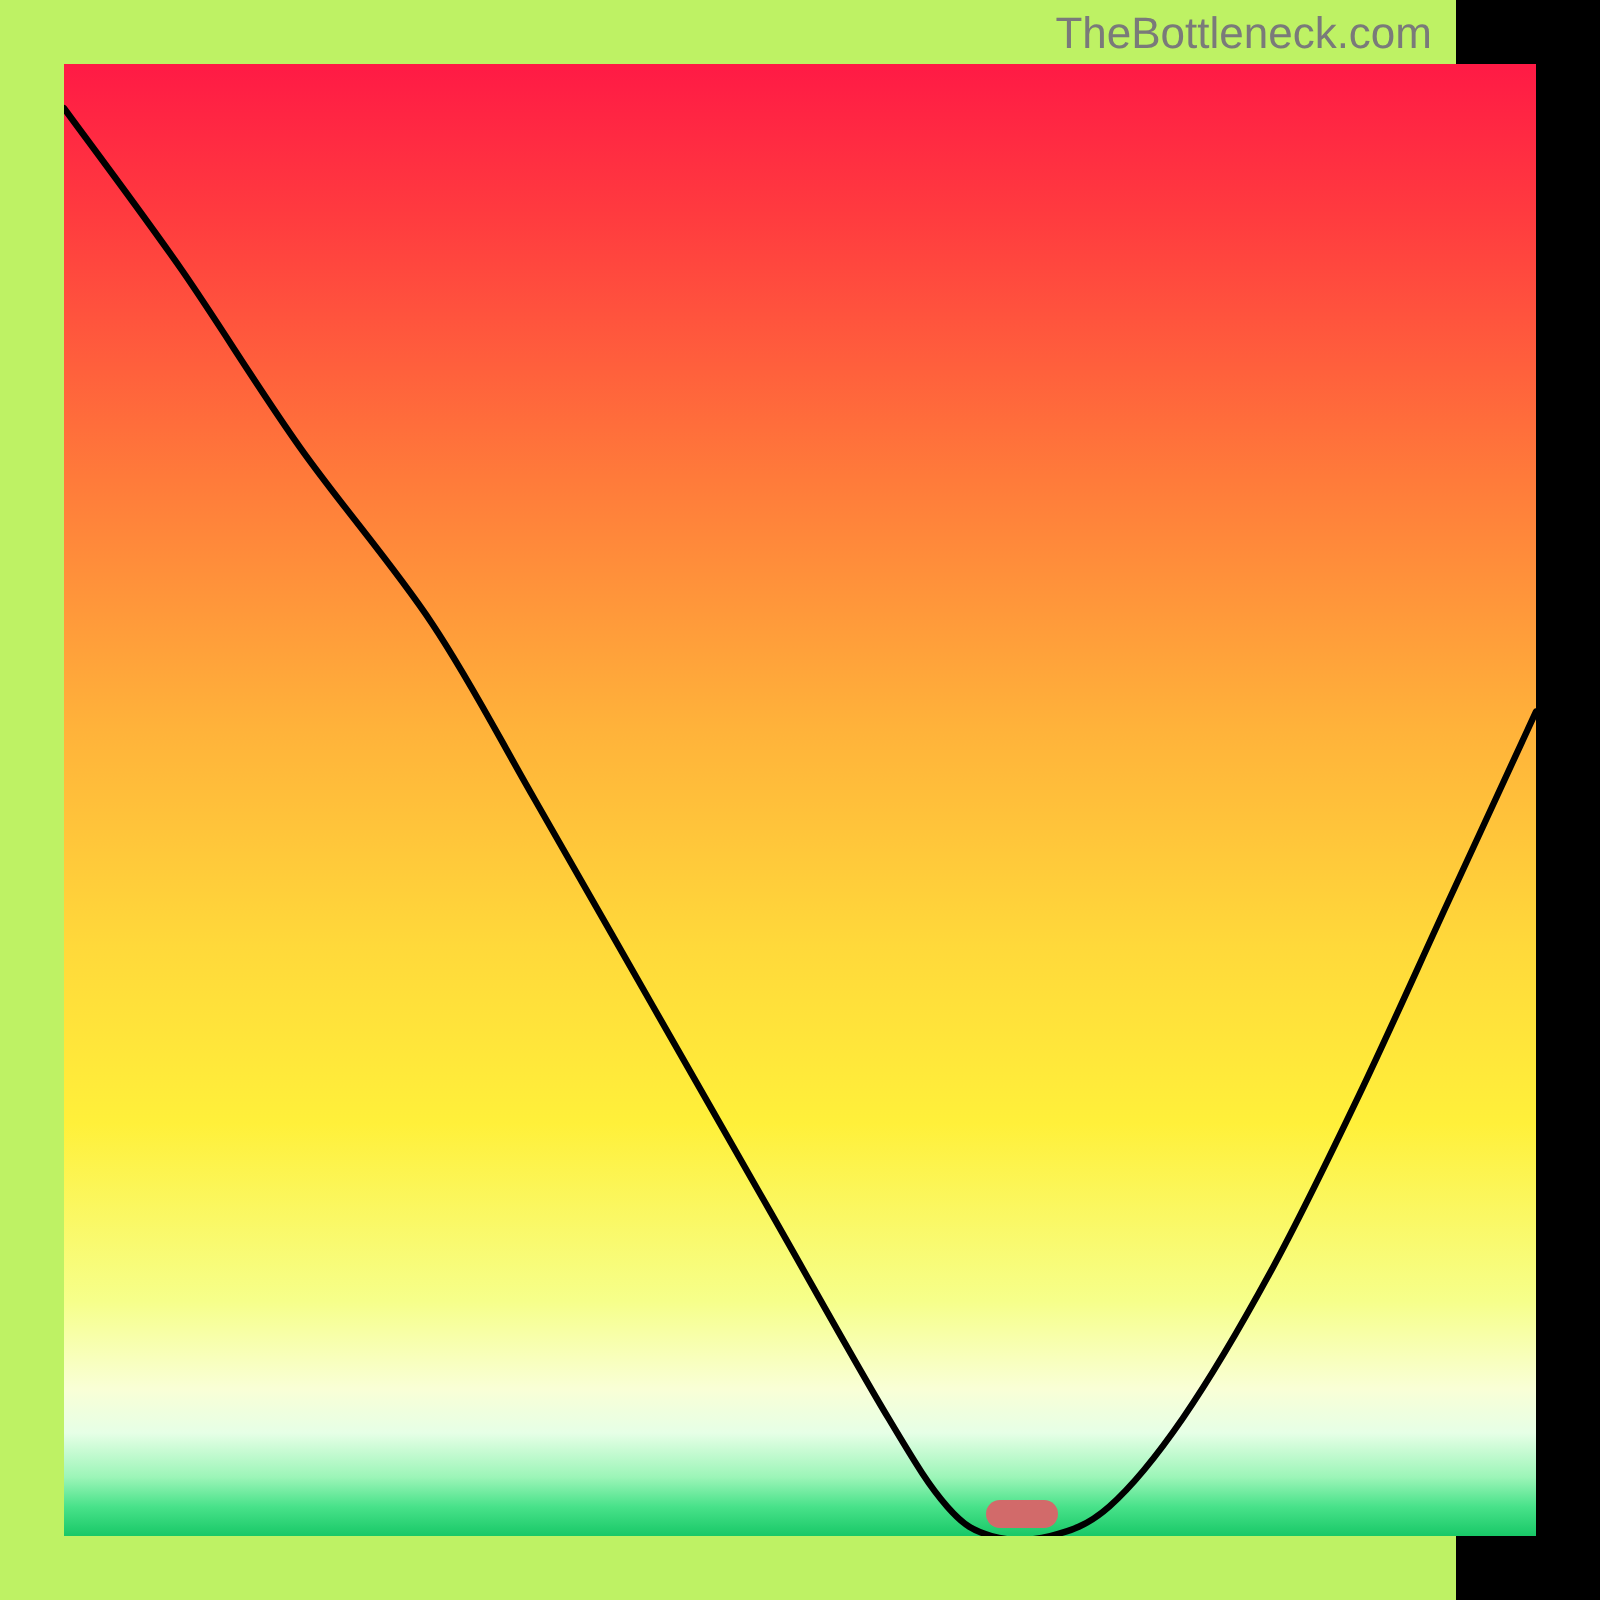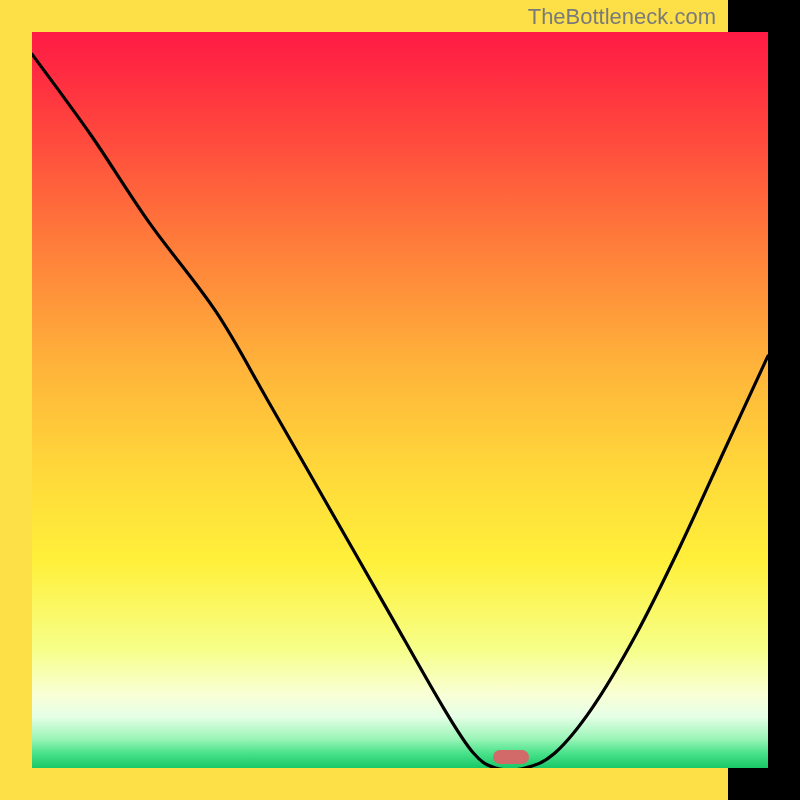--- a/index.html
+++ b/index.html
@@ -8,21 +8,21 @@
     width: 800px;
     height: 800px;
     overflow: hidden;
     background: #000;
     font-family: Arial, Helvetica, sans-serif;
   }
   .frame {
     position: relative;
     width: 728px;
     height: 800px;
-    background: #fde047;
+    background: #bef264;
   }
   .plot-area {
     position: absolute;
     left: 32px;
     top: 32px;
     width: 736px;
     height: 736px;
     
   }
   .curve-svg {

